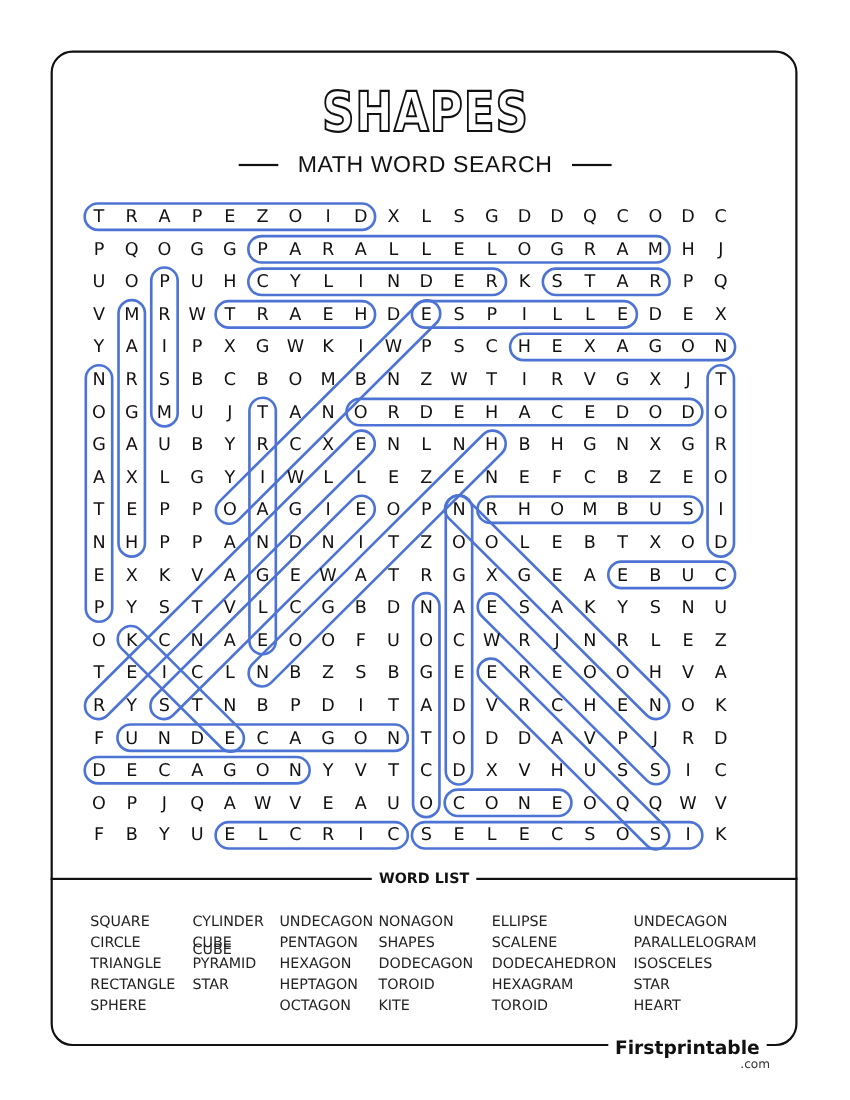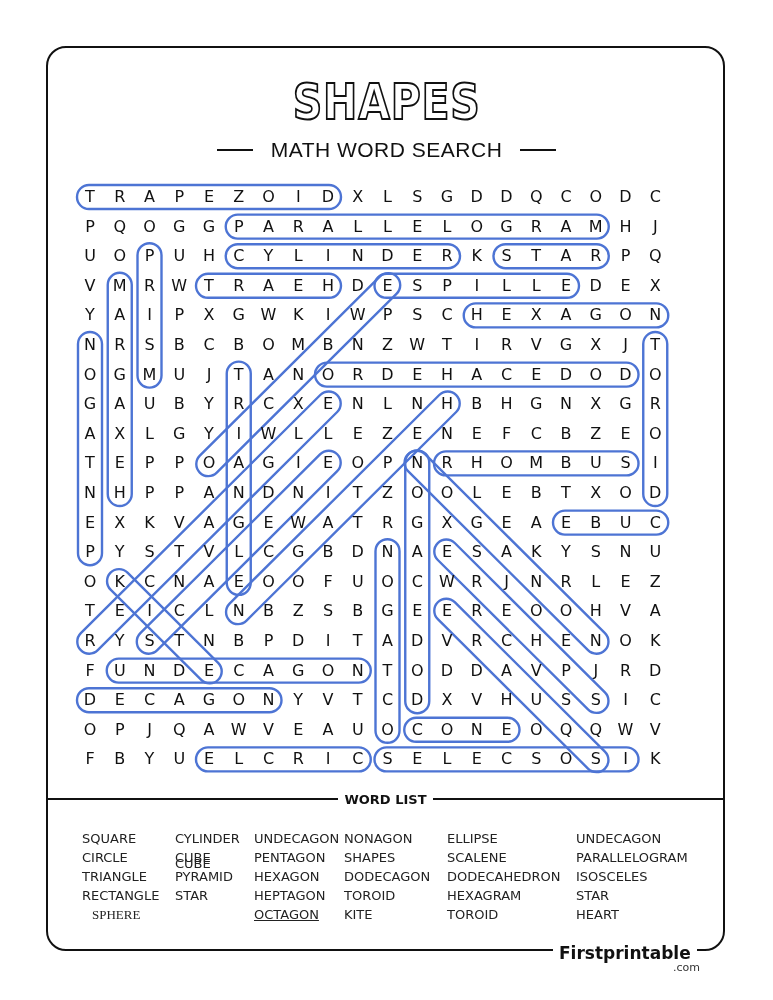--- a/index.html
+++ b/index.html
@@ -486,31 +486,31 @@
   <span class="line"></span>
   <span class="lbl">WORD LIST</span>
   <span class="line"></span>
 </div>
 
 <div id="word-list">
     <span class="word" style="left: 82px; top: 831px;">SQUARE</span>
     <span class="word" style="left: 82px; top: 850px;">CIRCLE</span>
     <span class="word" style="left: 82px; top: 869px; text-align: right;">TRIANGLE</span>
     <span class="word" style="left: 82px; top: 888px;">RECTANGLE</span>
-    <span class="word" style="left: 92px; top: 907px; font-family: Liberation Serif, serif;">SPHERE</span>
+    <span class="word" style="left: 82px; top: 907px;">SPHERE</span>
     <span class="word" style="left: 175px; top: 831px;">CYLINDER</span>
     <span class="word" style="left: 175px; top: 850px;">CUBE</span>
     <span class="word" style="left: 175px; top: 869px;">PYRAMID</span>
     <span class="word" style="left: 175px; top: 888px;">STAR</span>
     <span class="word" style="left: 175px; top: 856px;">CUBE</span>
     <span class="word" style="left: 254px; top: 831px;">UNDECAGON</span>
     <span class="word" style="left: 254px; top: 850px;">PENTAGON</span>
     <span class="word" style="left: 254px; top: 869px;">HEXAGON</span>
     <span class="word" style="left: 254px; top: 888px;">HEPTAGON</span>
-    <span class="word" style="left: 254px; top: 907px; text-decoration: underline;">OCTAGON</span>
+    <span class="word" style="left: 254px; top: 907px;">OCTAGON</span>
     <span class="word" style="left: 344px; top: 831px;">NONAGON</span>
     <span class="word" style="left: 344px; top: 850px;">SHAPES</span>
     <span class="word" style="left: 344px; top: 869px;">DODECAGON</span>
     <span class="word" style="left: 344px; top: 888px;">TOROID</span>
     <span class="word" style="left: 344px; top: 907px;">KITE</span>
     <span class="word" style="left: 447px; top: 831px;">ELLIPSE</span>
     <span class="word" style="left: 447px; top: 850px;">SCALENE</span>
     <span class="word" style="left: 447px; top: 869px;">DODECAHEDRON</span>
     <span class="word" style="left: 447px; top: 888px;">HEXAGRAM</span>
     <span class="word" style="left: 447px; top: 907px;">TOROID</span>

